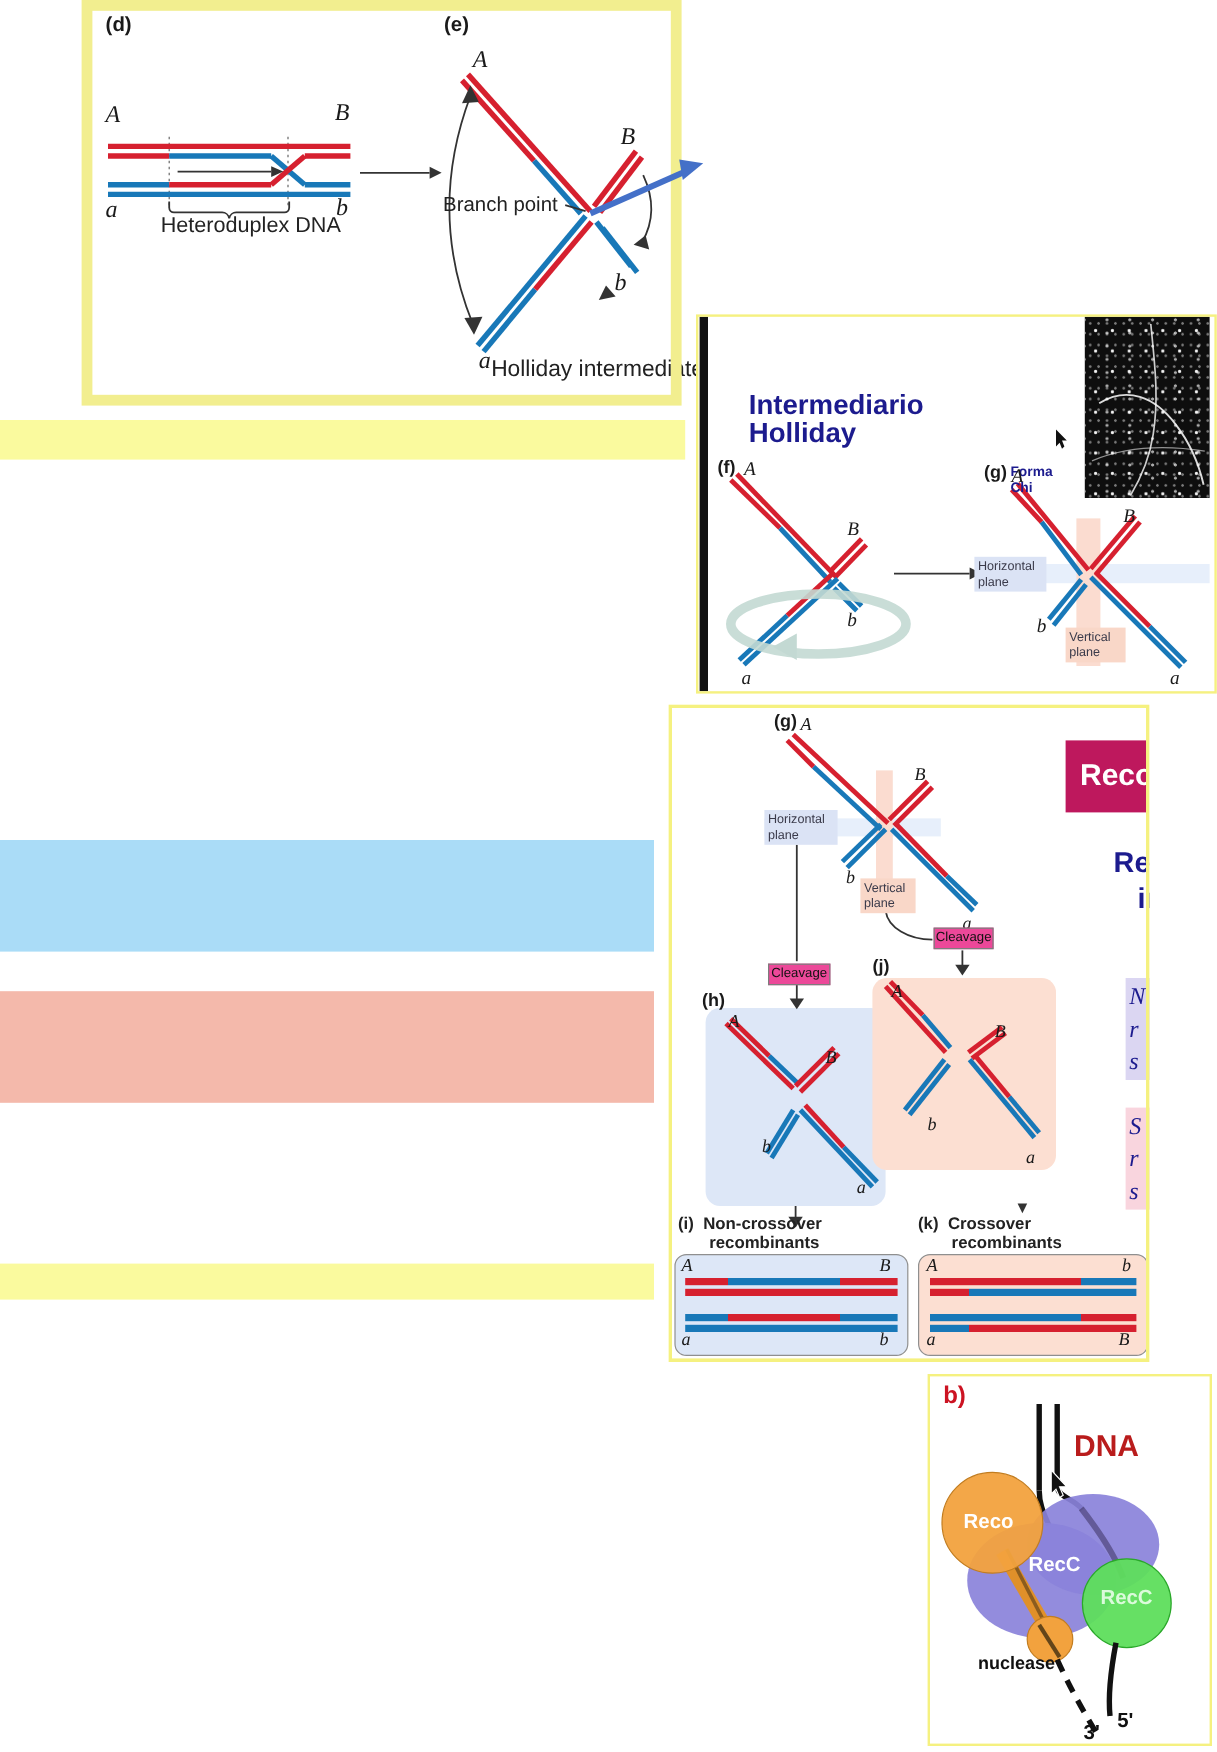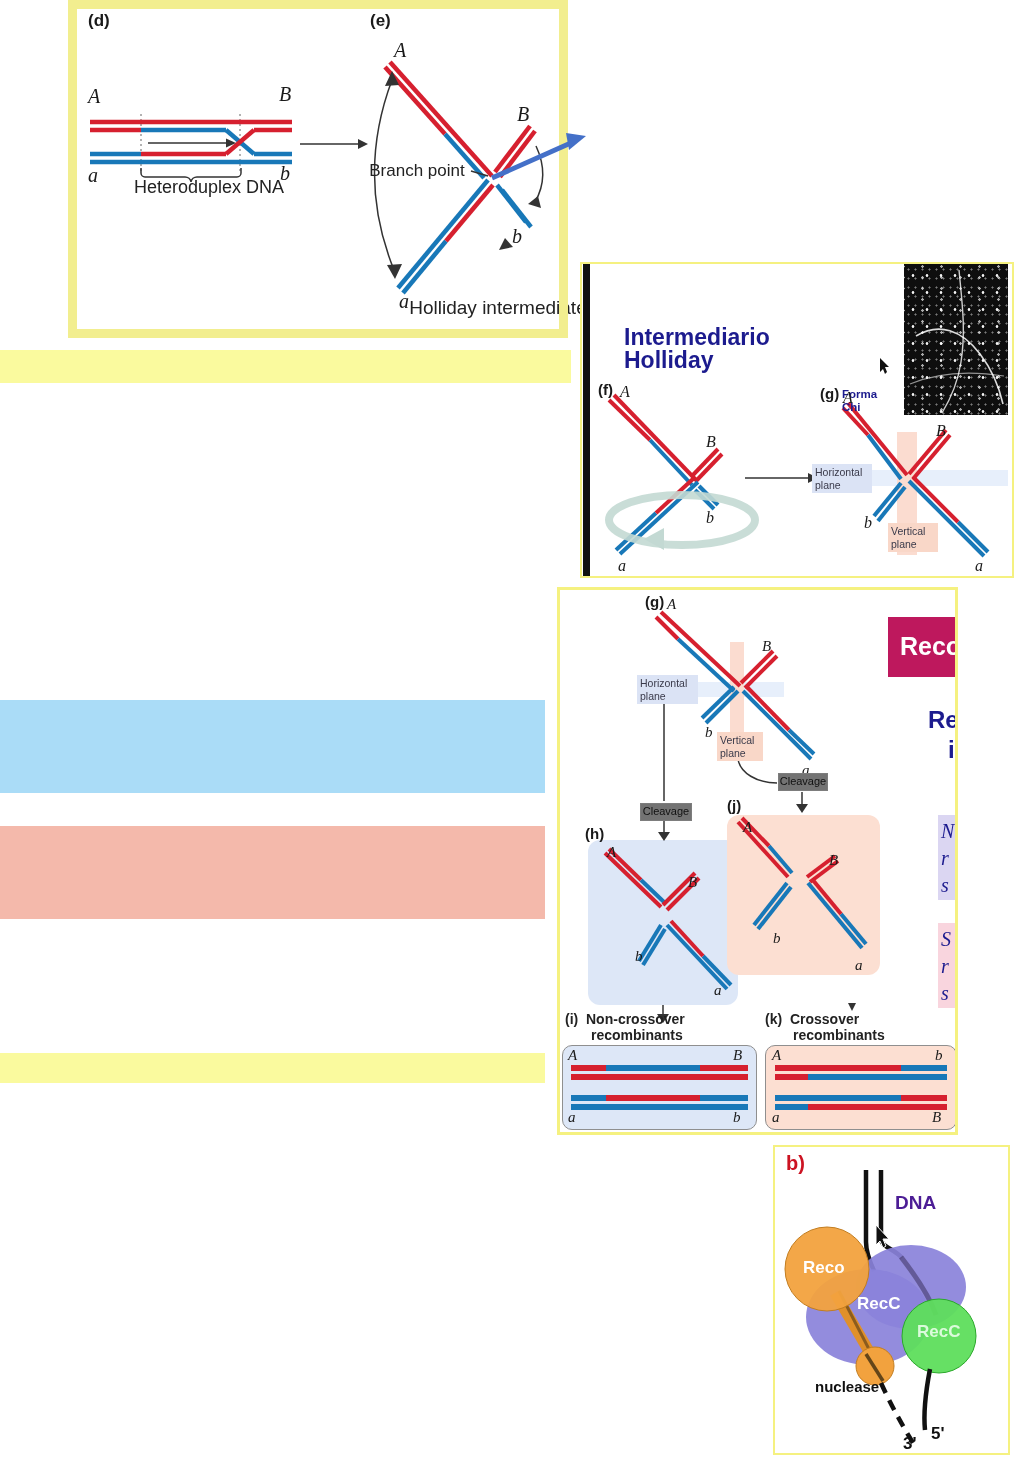--- a/index.html
+++ b/index.html
@@ -9,21 +9,21 @@
   }
   .abs{position:absolute;}
   .panel{position:absolute;background:#fff;}
   .pborder{position:absolute;inset:0;pointer-events:none;}
   .svgfill{position:absolute;inset:0;width:100%;height:100%;}
   .lbl{position:absolute;font-family:"Liberation Serif",serif;font-style:italic;color:#1a1a1a;line-height:1;}
   .tag{position:absolute;font-weight:bold;color:#1a1a1a;line-height:1;}
   .cap{position:absolute;color:#222;line-height:1.15;}
   .navy{color:#1c1b8e;}
   .planebox{position:absolute;font-size:10.5px;color:#3a3a4a;line-height:1.2;padding:2px 3px;}
-  .cleavebox{position:absolute;font-size:11px;color:#111;background:#737373;border:1px solid #7d7d7d;
+  .cleavebox{position:absolute;font-size:11px;color:#111;background:#ec4899;border:1px solid #7d7d7d;
              text-align:center;line-height:14px;}
   .hbar{position:absolute;left:0;}
   .dnaBar{position:absolute;height:6px;}
   .sr{stroke:#d6202f;fill:none;}
   .sb{stroke:#1878b8;fill:none;}
   .w4{stroke-width:4px;}
   .w45{stroke-width:4.5px;}
   .ink{stroke:#333;fill:none;stroke-width:1.5px;}
   .head{fill:#333;stroke:none;}
   .micro{
@@ -358,21 +358,21 @@
     <circle cx="102" cy="221" r="19" fill="#f2a23e" stroke="#c27d20" stroke-width="1"></circle>
     <line x1="93" y1="209" x2="110" y2="236" stroke="rgba(40,30,10,.7)" stroke-width="3.5"></line>
 
     <path d="M157,224 C153,245 150,265 152,285" stroke="#111" stroke-width="4.5" fill="none"></path>
 
     <path d="M108,238 C118,260 128,278 140,298" stroke="#111" stroke-width="4.5" fill="none" stroke-dasharray="11,8"></path>
 
     <polygon points="103,80 103,100 107,96 110,103 113,101 110,94 116,94" fill="#111" stroke="#fff" stroke-width="1"></polygon>
   </svg>
   <span class="tag" style="left:13px;top:8px;font-size:20px;color:#cc1322;">b)</span>
-  <span class="tag" style="left:122px;top:48px;font-size:19px;color:#4c1d95;">DNA</span>
+  <span class="tag" style="left:122px;top:48px;font-size:25px;color:#b91c1c;">DNA</span>
   <span class="tag" style="left:30px;top:114px;font-size:17px;color:#fff;">Reco</span>
   <span class="tag" style="left:84px;top:150px;font-size:17px;color:#fff;">RecC</span>
   <span class="tag" style="left:144px;top:178px;font-size:17px;color:rgba(240,255,240,.85);">RecC</span>
   <span class="tag" style="left:42px;top:234px;font-size:15px;color:#111;">nuclease</span>
   <span class="tag" style="left:130px;top:290px;font-size:17px;color:#111;">3'</span>
   <span class="tag" style="left:158px;top:280px;font-size:17px;color:#111;">5'</span>
   <div class="pborder" style="border:2px solid #f5f180;"></div>
 </div>
 
 <svg class="abs" style="left:0;top:0;width:1014px;height:1460px;pointer-events:none;z-index:60;" viewBox="0 0 1014 1460">

